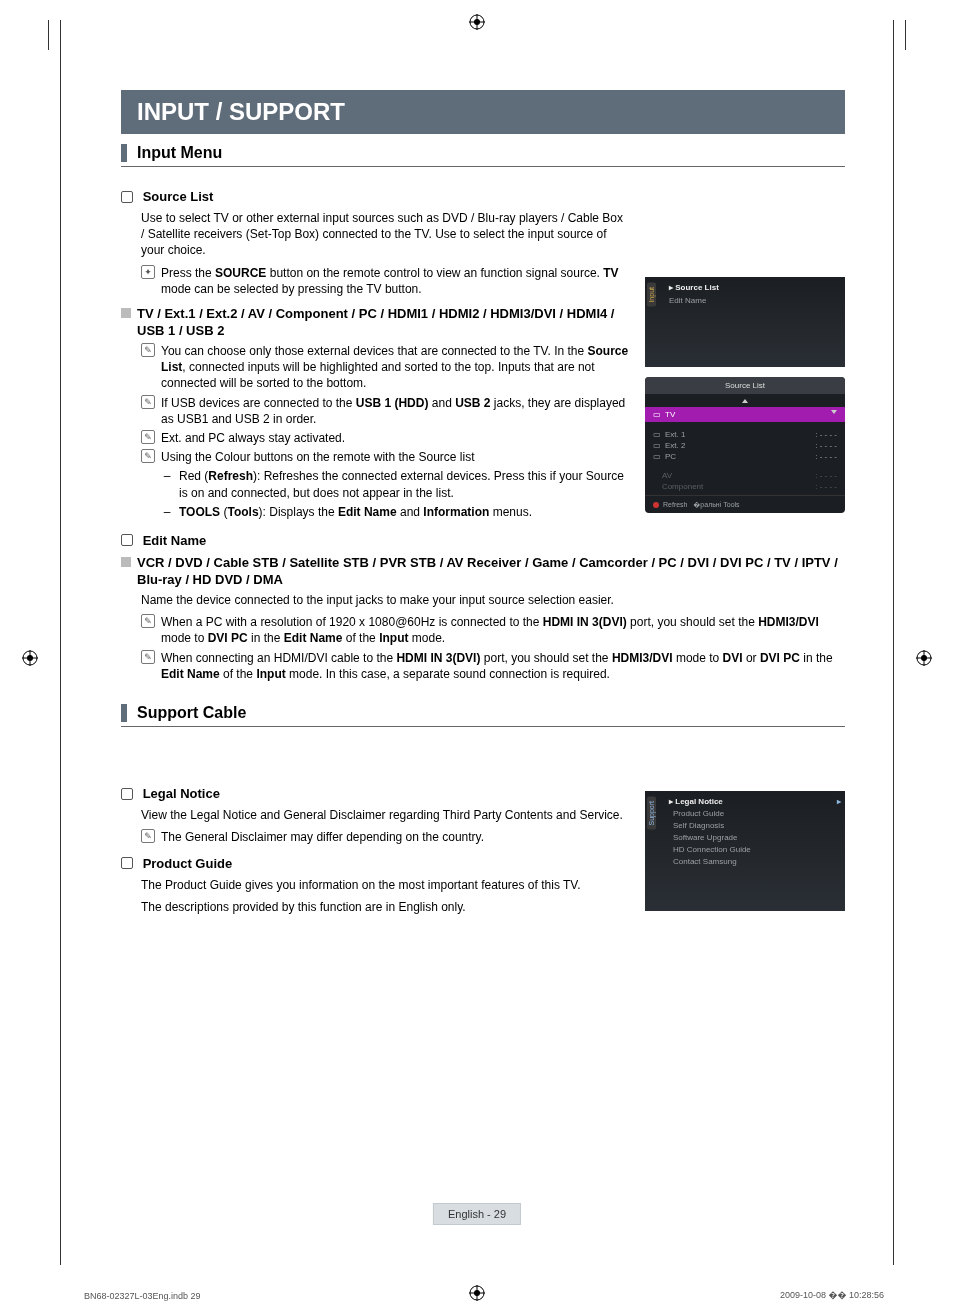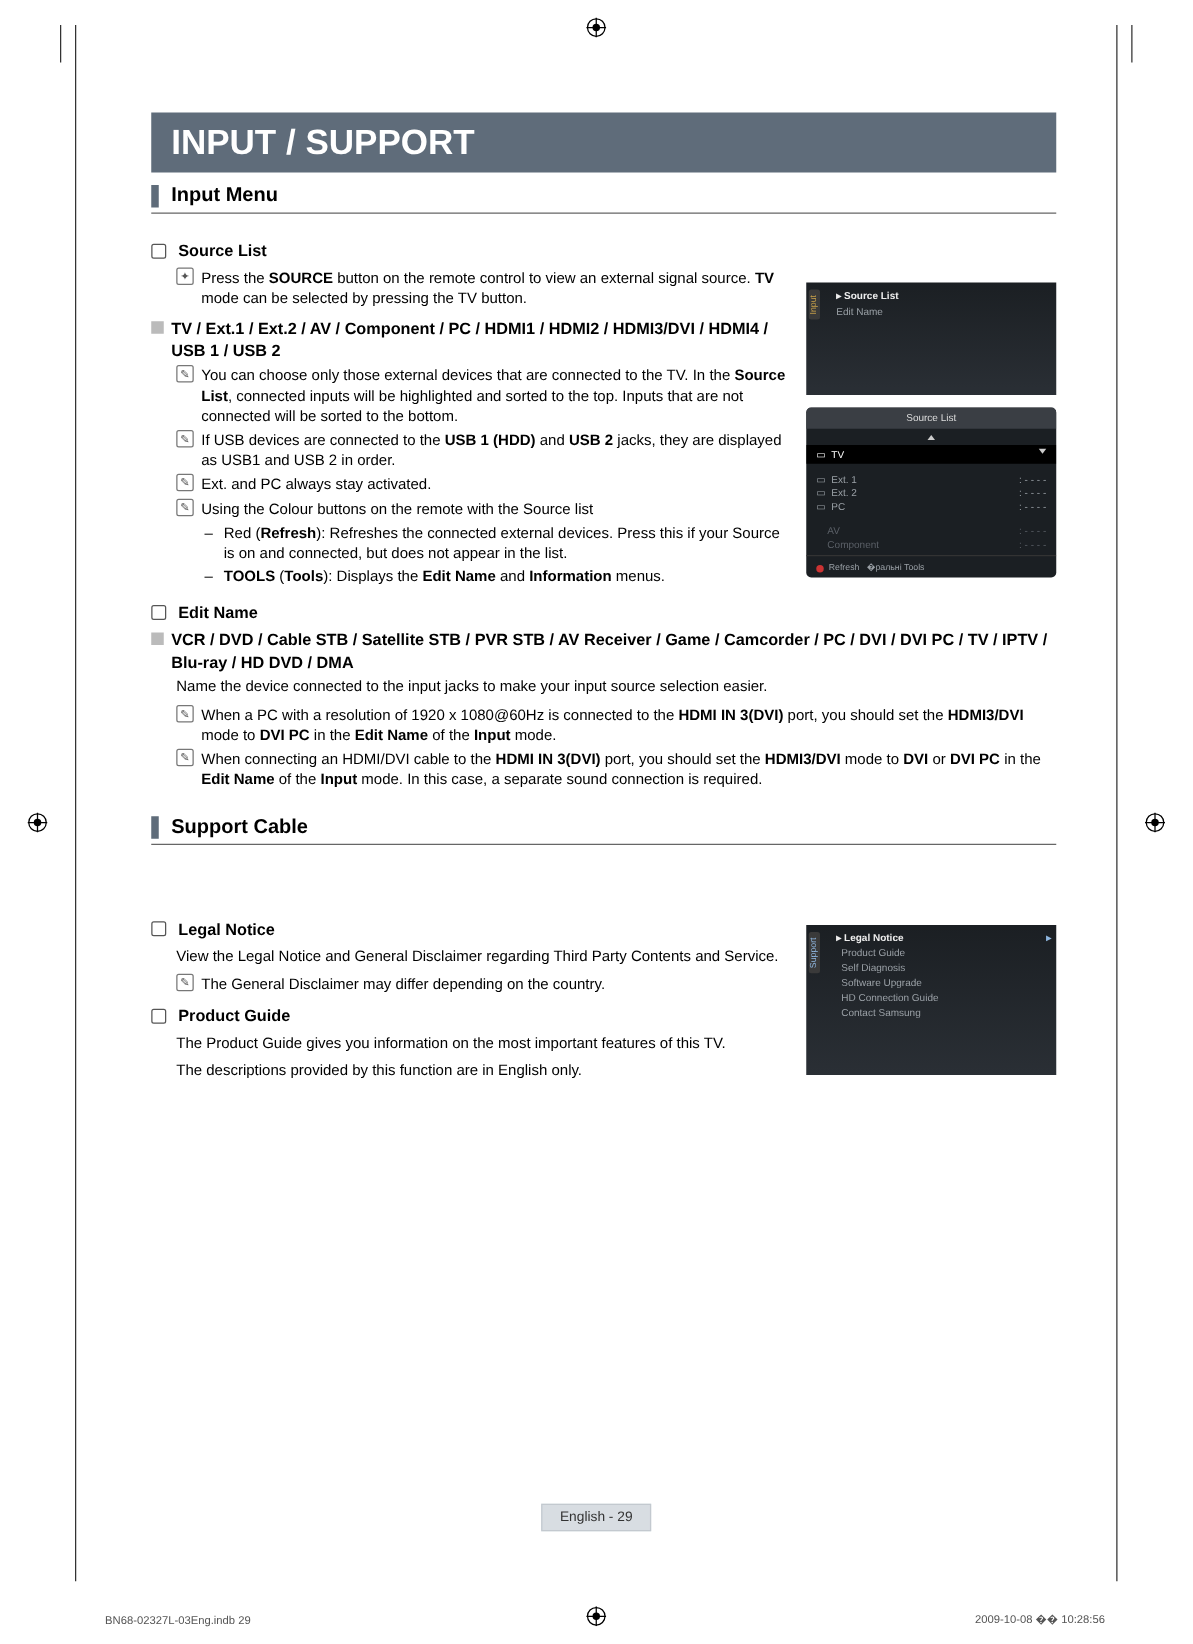--- a/index.html
+++ b/index.html
@@ -41,21 +41,21 @@
   .page::after {
     content:"";
     position:absolute;
     right: -13px; top: 0; width: 1px; height: 30px;
     border-right: 1px solid #333;
   }
 
   .chapter-bar {
     background: #5f6c7a;
     color: #fff;
-    font-size: 28px;
+    font-size: 24px;
     font-weight: bold;
     padding: 8px 16px;
   }
 
   .section-title {
     border-left: 6px solid #5f6c7a;
     padding-left: 10px;
     font-size: 16px;
     font-weight: bold;
     margin: 10px 0 4px 0;
@@ -119,21 +119,21 @@
   .osd-item { color:#9aa0a6; margin-top:3px; padding-left:4px; }
   .osd2 {
     background:#1b1f23; border-radius:4px; color:#ccc;
     font-size:8px; padding:0; overflow:hidden;
     margin-bottom:10px;
   }
   .osd2-header {
     background:#3a3e44; text-align:center; padding:4px 0; color:#ddd;
   }
   .osd2-hl {
-    background:#000000; color:#fff; padding:3px 8px;
+    background:#a21caf; color:#fff; padding:3px 8px;
     display:flex; justify-content:space-between;
   }
   .osd2-body { padding:6px 8px 2px 8px; }
   .osd2-row { display:flex; justify-content:space-between; color:#9aa0a6; margin:2px 0; }
   .osd2-row.dim { color:#5a5f66; }
   .osd2-foot { padding:4px 8px; color:#9aa0a6; border-top:1px solid #333; font-size:7px;}
   .dot { display:inline-block; width:6px;height:6px;border-radius:50%; margin-right:4px; vertical-align:middle;}
   .dot.red{background:#c33;}
   .tri { display:inline-block; width:0;height:0;border-left:3px solid transparent;border-right:3px solid transparent;}
   .tri.up{border-bottom:4px solid #ccc;}
@@ -198,24 +198,25 @@
   <div class="section-rule"></div>
 
   <div class="row">
     <div class="maincol">
 
       <div class="h3">
         <span class="icon-box"></span>
         <span>Source List</span>
       </div>
       <div class="block">
+        <p class="para">Use to select TV or other external input sources such as DVD / Blu-ray players / Cable Box / Satellite receivers (Set-Top Box) connected to the TV. Use to select the input source of your choice.</p>
         <div class="bullet-item">
           <span class="note-mark">✦</span>
           <span>
-            <span>Press the </span><b>SOURCE</b><span> button on the remote control to view an external signal source. </span><b>TV</b><span> mode can be selected by pressing the TV button.</span>
+            <span>Press the </span><b>SOURCE</b><span> button on the remote control to view an function signal source. </span><b>TV</b><span> mode can be selected by pressing the TV button.</span>
           </span>
         </div>
       </div>
 
       <div class="bullet-item" style="margin-top:8px;">
         <span class="grey-square"></span>
         <span class="h3" style="margin:0;">TV / Ext.1 / Ext.2 / AV / Component / PC / HDMI1 / HDMI2 / HDMI3/DVI / HDMI4 / USB 1 / USB 2</span>
       </div>
       <div class="block">
         <div class="bullet-item">

